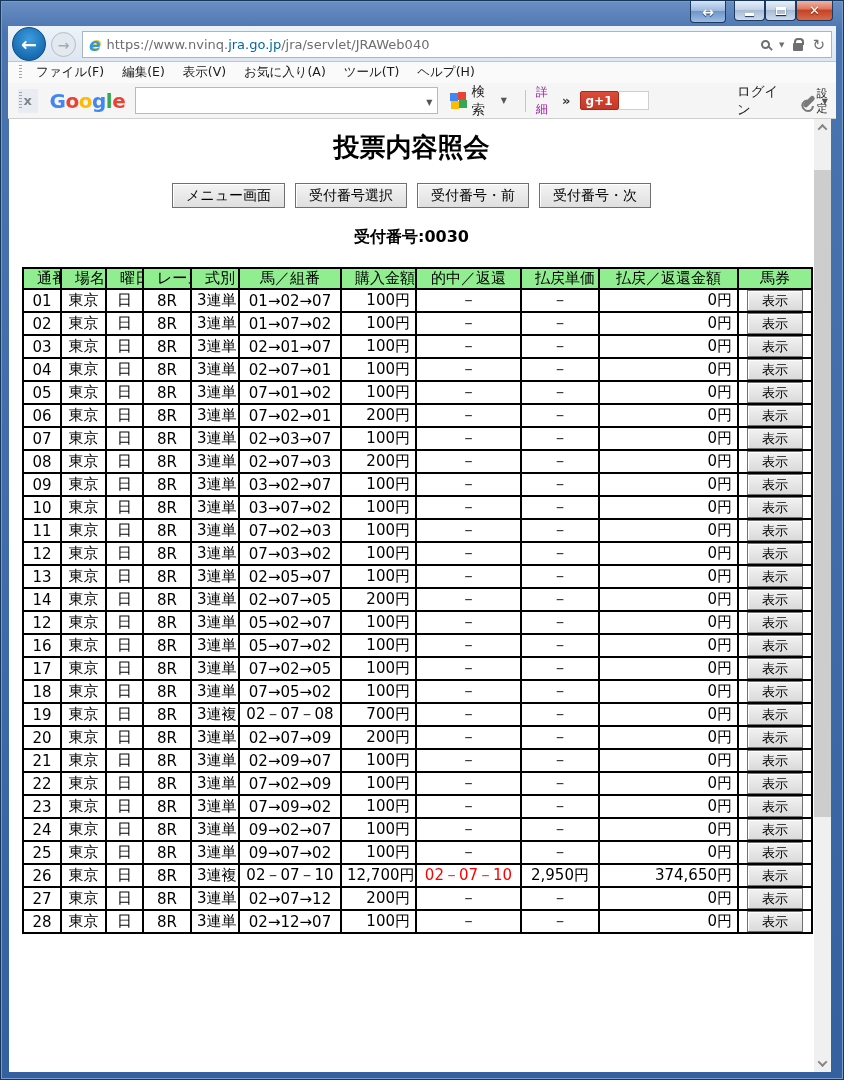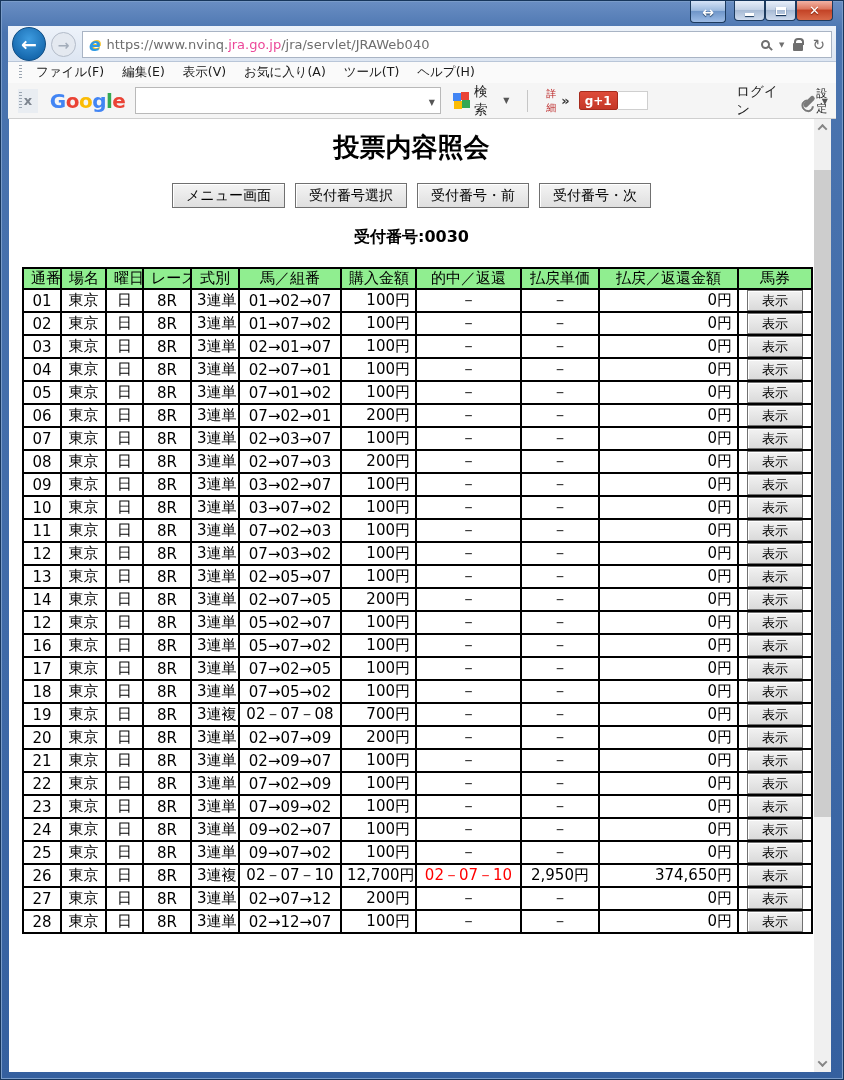--- a/index.html
+++ b/index.html
@@ -32,21 +32,21 @@
     background:radial-gradient(circle at 50% 35%,#3e9ce0,#1668ad 75%); border:1px solid #0f4c82;
     color:#fff; font-size:19px; font-weight:bold; display:flex; align-items:center; justify-content:center; cursor:pointer; }
   .nav-fwd { position:absolute; left:43px; top:6px; width:25px; height:25px; border-radius:50%;
     background:#e4e9f0; border:1px solid #b3bcc9; color:#a3adba; font-size:14px; font-weight:bold;
     display:flex; align-items:center; justify-content:center; }
   .urlbox { position:absolute; left:74px; top:5px; width:750px; height:27px; background:#fff;
     border:1px solid #a9b4c4; display:flex; align-items:center; padding:0 6px; }
   .ie-e { color:#2e9ae4; font-weight:bold; font-size:17px; font-style:italic; margin-right:6px;
     text-shadow:1px -1px 0 #f4c430; }
   .url-text { font-size:13px; flex:1; white-space:nowrap; overflow:hidden; }
-  .url-gray { color:#6e6e6e; } .url-dom { color:#ec4899; } .url-path { color:#6e6e6e; }
+  .url-gray { color:#6e6e6e; } .url-dom { color:#0369a1; } .url-path { color:#6e6e6e; }
   .addr-icons { display:flex; align-items:center; gap:9px; color:#707070; }
   .mag { width:9px; height:9px; border:2px solid #6f6f6f; border-radius:50%; position:relative; }
   .mag::after { content:''; position:absolute; width:6px; height:2px; background:#6f6f6f;
     transform:rotate(45deg); right:-5px; bottom:-2px; }
   .caret-s { font-size:7px; color:#6f6f6f; }
   .lock { width:10px; height:8px; background:#6f6f6f; border-radius:1px; position:relative; margin-top:5px; }
   .lock::before { content:''; position:absolute; top:-5px; left:1px; width:6px; height:5px;
     border:2px solid #6f6f6f; border-bottom:none; border-radius:4px 4px 0 0; }
   .refresh { font-size:15px; color:#6f6f6f; }
 
@@ -67,21 +67,21 @@
   .g-logo { font-size:20px; font-weight:bold; margin:0 10px 0 12px; letter-spacing:-0.5px; }
   .g-search { width:340px; height:27px; background:#fff; border:1px solid #b9b9b9; position:relative; }
   .g-search input { width:100%; height:100%; border:none; outline:none; font-size:13px; padding:0 20px 0 6px;
     font-family:inherit; background:transparent; }
   .g-search .dd { position:absolute; right:5px; top:10px; font-size:8px; color:#555; cursor:pointer; }
   .g-ico { width:17px; height:17px; position:relative; margin:0 6px 0 12px; }
   .g-ico i { position:absolute; width:8px; height:8px; }
   .g-search-lbl { font-size:13.5px; color:#222; cursor:pointer; }
   .g-dd { font-size:8px; color:#555; margin:0 8px 0 5px; cursor:pointer; }
   .g-sep { width:1px; height:22px; background:#c6c6c6; margin:0 10px; }
-  .g-more { font-size:10px; color:#b91c1c; cursor:pointer;text-align:right; }
+  .g-more { font-size:12px; color:#a21caf; cursor:pointer; }
   .g-chev { font-size:13px; font-weight:bold; color:#333; margin:0 9px 0 5px; }
   .plusone { height:19px; padding:0 5px; background:linear-gradient(180deg,#dd4b39,#c53727);
     border:1px solid #a62a1c; border-radius:2px; color:#fff; font-size:12px; font-weight:bold;
     display:flex; align-items:center; cursor:pointer; }
   .plusone-count { width:34px; height:19px; background:#fff; border:1px solid #cfcfcf; border-left:none; }
   .g-login { font-size:13.5px; color:#222; margin-left:88px; cursor:pointer; }
   .g-set { margin-left:16px; display:flex; flex-direction:row; align-items:center; cursor:pointer; }
   .wrench { width:16px; height:5px; background:#7a7a7a; border-radius:3px; transform:rotate(-45deg); position:relative; margin:4px 0 2px; }
   .wrench::before { content:''; position:absolute; left:-3px; top:-2px; width:8px; height:9px;
     border:2px solid #7a7a7a; border-radius:50%; border-right-color:transparent; }
@@ -94,21 +94,21 @@
   .page-date { text-align:center; font-size:16px; font-weight:bold; margin-top:24px; line-height:20px; }
   .btn-row { display:flex; justify-content:center; gap:10px; margin-top:21px; }
   .nav-btn { height:25px; padding:0 13px; font-size:14px; font-family:inherit; color:#000;
     border:1px solid #707070; background:linear-gradient(180deg,#f4f4f4,#dfdfdf);
     box-shadow:inset 1px 1px 0 #fff; cursor:pointer; }
   .receipt { text-align:center; font-size:16px; font-weight:bold; margin-top:19px; line-height:20px; }
 
   
   table.bets { border-collapse:collapse; table-layout:fixed; width:789px; margin:20px 0 0 13px; font-size:15px; }
   .bets th { background:#90EE90; border:2px solid #000; height:20px; font-weight:normal;
-    padding:0 7px; white-space:nowrap; overflow:hidden; }
+    padding:0 13px; white-space:nowrap; overflow:hidden; }
   .bets td { border:2px solid #000; height:23px; padding:0 5px; white-space:nowrap; overflow:hidden; }
   .bets td.c { text-align:center; } .bets td.r { text-align:right; }
   .bets td.red { color:#FF0000; }
   .show-btn { width:56px; height:21px; font-size:13px; font-family:inherit; color:#000;
     border:1px solid #707070; background:linear-gradient(180deg,#f2f2f2,#dadada);
     box-shadow:inset 1px 1px 0 #fff; cursor:pointer; }
 
   
   .scrollbar { position:absolute; left:814px; top:119px; width:17px; height:953px; background:#f0f0f0; }
   .sb-btn { position:absolute; left:0; width:17px; height:17px; display:flex; align-items:center; justify-content:center; cursor:pointer; }

